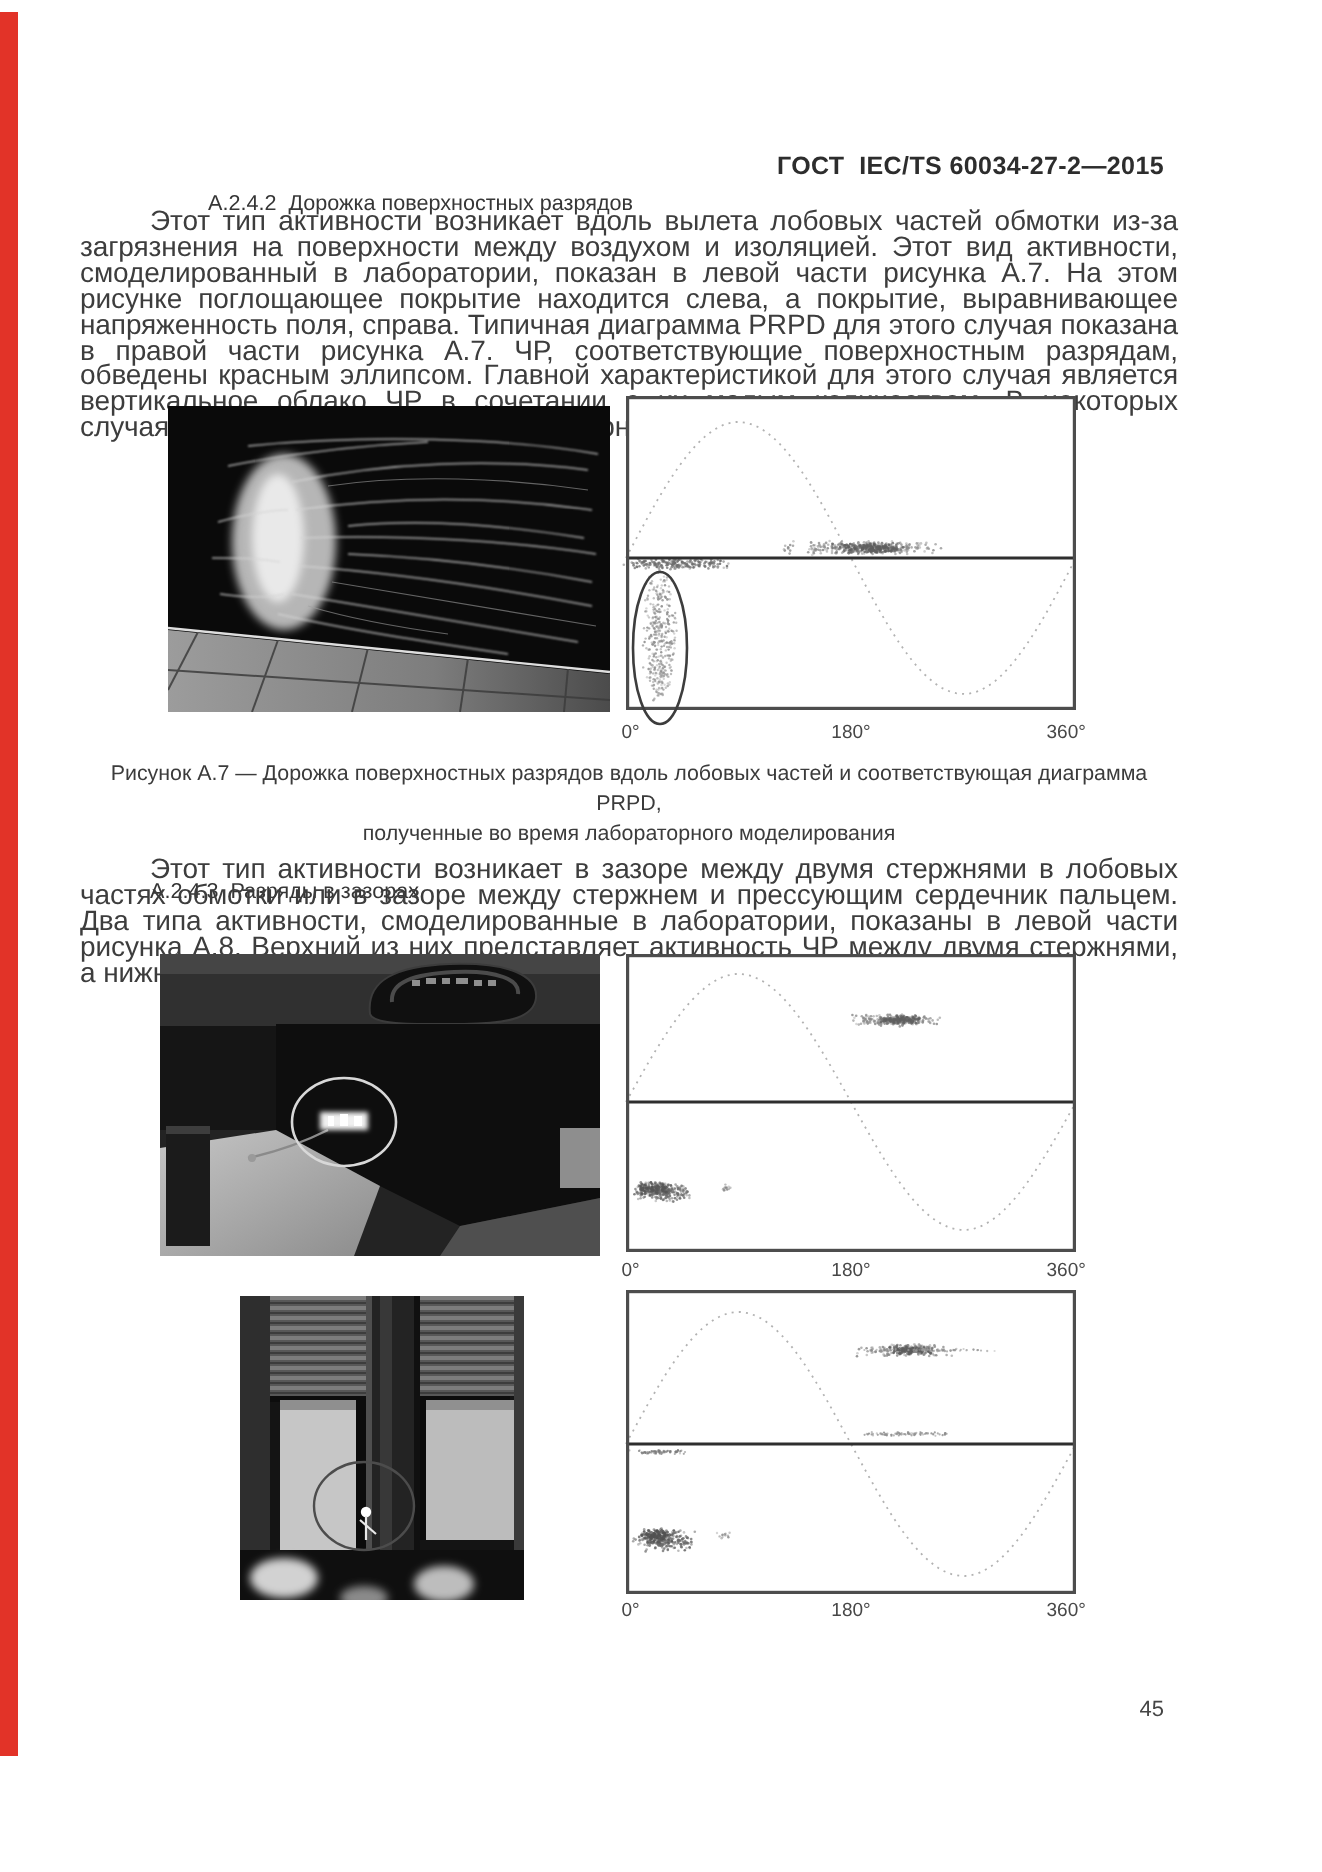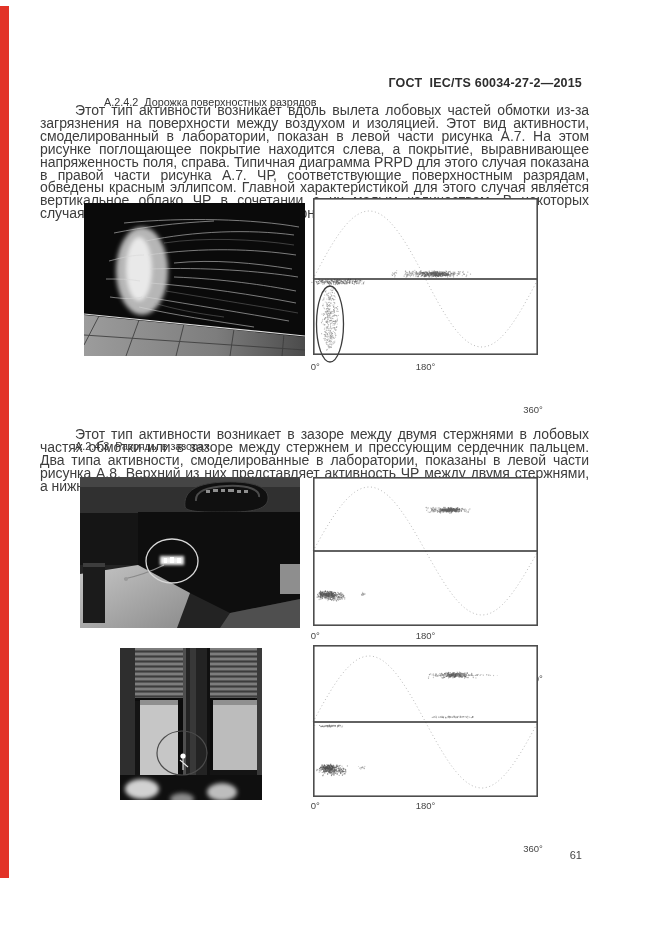--- a/index.html
+++ b/index.html
@@ -13,21 +13,21 @@
   .body-text{left:40px;width:549px;font-size:14px;line-height:12.9px;text-align:justify;
              text-indent:35px;color:#3d3d3d;letter-spacing:-0.05px;}
   .caption{left:40px;width:549px;text-align:center;font-size:10.7px;line-height:15px;color:#3b3b3b;}
   .photo{background:#0a0a0a;}
   .photo svg{display:block;}
   .diagram{background:#ffffff;}
   .axis-row{height:12px;font-size:9.5px;color:#474747;}
   .axis-row span{position:absolute;top:0;white-space:nowrap;}
   .axis-row .t0{left:0;transform:translateX(-25%);}
   .axis-row .t180{left:50%;transform:translateX(-50%);}
-  .axis-row .t360{left:100%;transform:translateX(-75%);margin-top:43px;}
+  .axis-row .t360{left:100%;transform:translateX(-75%);}
   .page-number{left:40px;top:849px;width:542px;text-align:right;font-size:11px;color:#454545;}
 </style>
 </head>
 <body>
 
 <div class="page">
 
   <div class="abs red-bar" style="background: rgb(226, 51, 40);"></div>
 
   <div class="abs doc-header">ГОСТ&nbsp; IEC/TS 60034-27-2—2015</div>
@@ -1131,20 +1131,22 @@
         <rect x="0.8" y="0.8" width="223.4" height="155.4" fill="none" stroke="#4d4d4d" stroke-width="1.6"></rect>
         <ellipse cx="17" cy="126" rx="13.5" ry="38" fill="none" stroke="#3d3d3d" stroke-width="1.3"></ellipse>
       </svg></div>
   <div class="abs axis-row" style="left:313px;top:361px;width:225px;">
     <span class="t0">0°</span>
     <span class="t180">180°</span>
     <span class="t360">360°</span>
   </div>
 
   <div class="abs caption" style="top:380px;">
+    <div>Рисунок А.7 — Дорожка поверхностных разрядов вдоль лобовых частей и соответствующая диаграмма PRPD,</div>
+    <div>полученные во время лабораторного моделирования</div>
   </div>
 
   <div class="abs sec-heading" style="top:440px;">А.2.4.3&nbsp; Разряды в зазорах</div>
   <div class="abs body-text" style="top:428px;">Этот тип активности возникает в зазоре между двумя стержнями в лобовых частях обмотки или в зазоре между стержнем и прессующим сердечник пальцем. Два типа активности, смоделированные в лаборатории, показаны в левой части рисунка А.8. Верхний из них представляет активность ЧР между двумя стержнями, а нижний — между</div>
 
   <div class="abs photo" style="left:80px;top:477px;width:220px;height:151px;">
     <svg viewBox="0 0 220 151" width="220" height="151">
       <defs>
         <linearGradient id="tbl" x1="0" y1="0" x2="1" y2="1">
           <stop offset="0" stop-color="#c6c6c6"></stop>
@@ -2821,15 +2823,15 @@
         <line x1="0" y1="77" x2="225" y2="77" stroke="#2e2e2e" stroke-width="1.5"></line>
         <rect x="0.8" y="0.8" width="223.4" height="150.4" fill="none" stroke="#4d4d4d" stroke-width="1.6"></rect>
       </svg></div>
   <div class="abs axis-row" style="left:313px;top:800px;width:225px;">
     <span class="t0">0°</span>
     <span class="t180">180°</span>
     <span class="t360">360°</span>
   </div>
 
 
-  <div class="abs page-number">61</div>
+  <div class="abs page-number">45</div>
 
 </div>
 
 </body></html>

